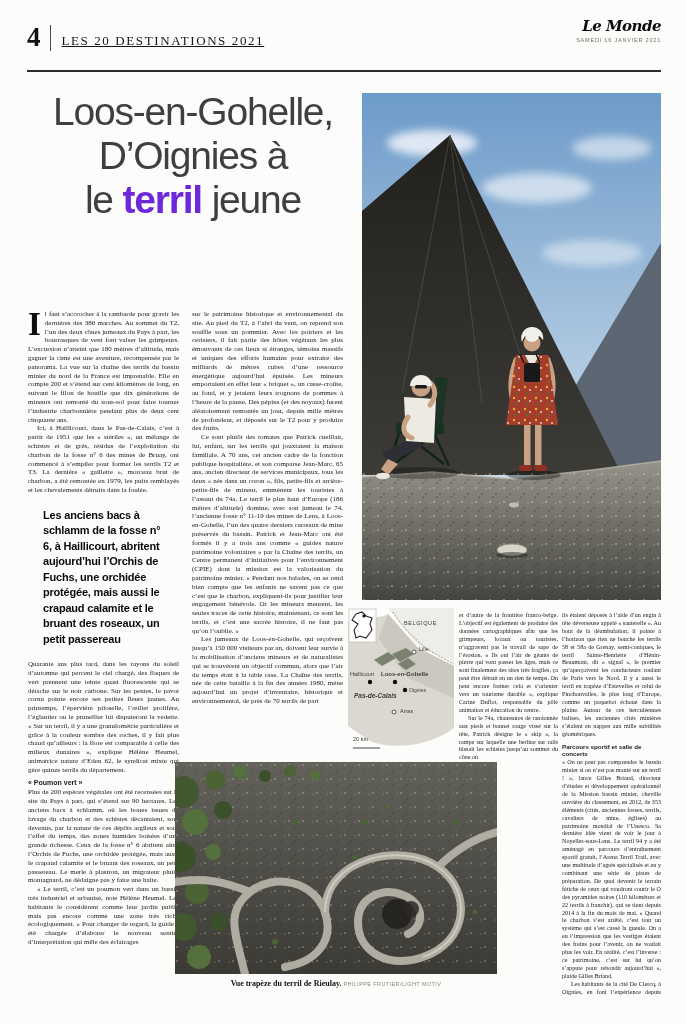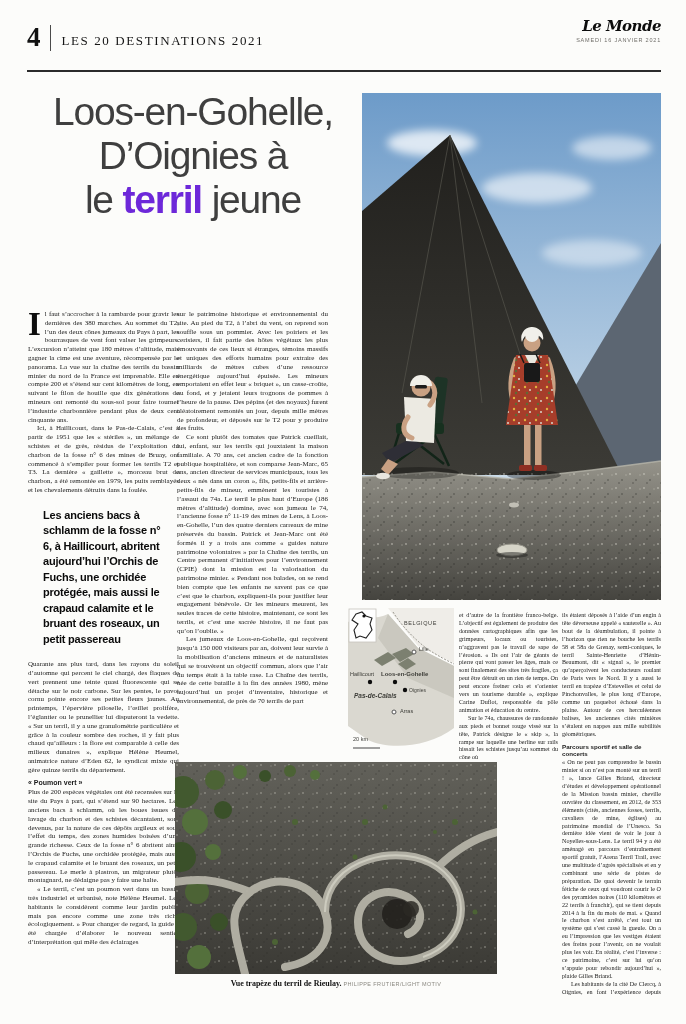--- a/index.html
+++ b/index.html
@@ -2,21 +2,21 @@
 <html lang="fr"><head>
 <meta charset="utf-8">
 <style>
   html,body{margin:0;padding:0;background:#e8e8e6;}
   .page{position:relative;width:686px;height:1024px;background:#fcfcfa;margin:0 auto;overflow:hidden;
         font-family:"Liberation Serif",serif;color:#1a1a1a;}
   
   .hdr-left{position:absolute;left:27px;top:24px;display:flex;align-items:center;}
   .pageno{font-size:27px;font-weight:700;font-family:"Liberation Serif",serif;color:#111;line-height:1;}
   .vbar{width:1px;height:26px;background:#4a4a4a;margin:0 11px 0 9px;}
-  .kicker{font-size:13px;letter-spacing:1.6px;color:#161616;font-family:"Liberation Serif",serif;padding-top:6px;}
+  .kicker{font-size:13px;letter-spacing:1.6px;color:#161616;font-family:"Liberation Serif",serif;padding-top:6px;text-decoration:underline;}
   .masthead{position:absolute;right:25px;top:17px;text-align:right;}
   .masthead .lm{font-family:"DejaVu Serif",serif;font-style:italic;font-weight:700;font-size:15px;color:#0c0c0c;letter-spacing:-.5px;}
   .masthead .date{font-size:5.5px;letter-spacing:.8px;color:#6f6d68;font-family:"Liberation Sans",sans-serif;margin-top:2px;}
   .hdr-rule{position:absolute;left:27px;right:25px;top:70px;height:2px;background:#2b2b2b;}
   
   .titleblock{position:absolute;left:28px;top:90px;width:330px;text-align:center;}
   .headline{font-family:"Liberation Sans",sans-serif;font-weight:400;color:#3f3f3f;
             font-size:39px;line-height:44px;letter-spacing:-1.2px;}
   .headline .b{font-weight:700;color:#6d28d9;}
   .standfirst{margin:14px auto 0;width:322px;font-size:15px;line-height:19px;color:#151515;
@@ -28,21 +28,21 @@
   .caption{position:absolute;left:175px;top:979px;width:322px;text-align:center;font-size:8px;color:#111;}
   .caption .cap-b{font-weight:700;font-family:"Liberation Serif",serif;}
   .caption .cap-credit{font-family:"Liberation Sans",sans-serif;font-size:5.5px;color:#8a8880;letter-spacing:.4px;}
   
   .col{position:absolute;text-align:justify;overflow:hidden;hyphens:auto;}
   .col p{margin:0;text-indent:9px;}
   .col p.noindent{text-indent:0;}
   .wide{width:151px;font-size:7px;line-height:8.8px;}
   .narrow{width:99px;font-size:6.1px;line-height:7.9px;}
   .col1{left:28px;top:310px;height:686px;}
-  .col2{left:177px;top:310px;height:444px;}
+  .col2{left:192px;top:310px;height:444px;}
   .col3{left:459px;top:612px;height:148px;}
   .col4{left:562px;top:612px;height:384px;}
   .dropcap{float:left;font-size:33px;line-height:27px;font-weight:700;padding:1px 4px 0 0;color:#0d0d0d;
            font-family:"Liberation Serif",serif;}
   .subhead{font-family:"Liberation Sans",sans-serif;font-weight:700;font-size:7px;margin:4px 0 1px;text-align:left;}
   .subhead-sm{font-family:"Liberation Sans",sans-serif;font-weight:700;font-size:6.2px;margin:4px 0 1px;text-align:left;}
   .pullquote{font-family:"Liberation Sans",sans-serif;font-weight:700;font-size:11px;line-height:15.5px;
              text-align:left;color:#0a0a0a;margin:13px 15px;letter-spacing:-.2px;}
   
   .map{position:absolute;left:348px;top:608px;width:106px;height:150px;}

